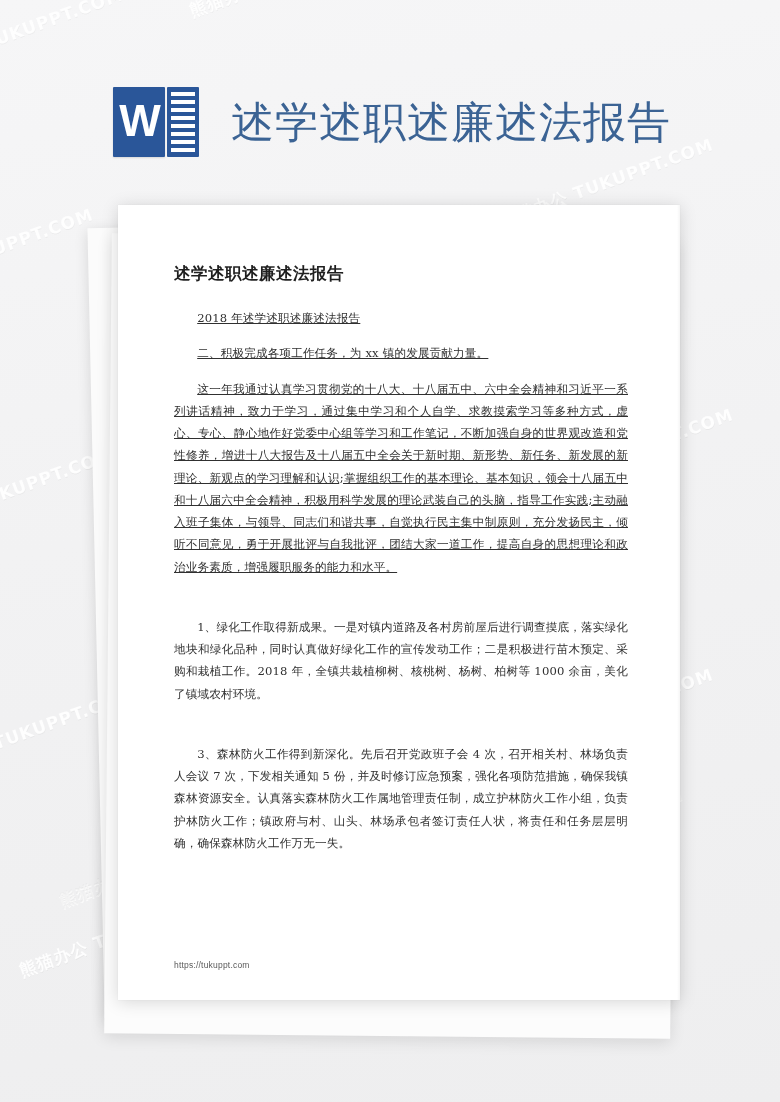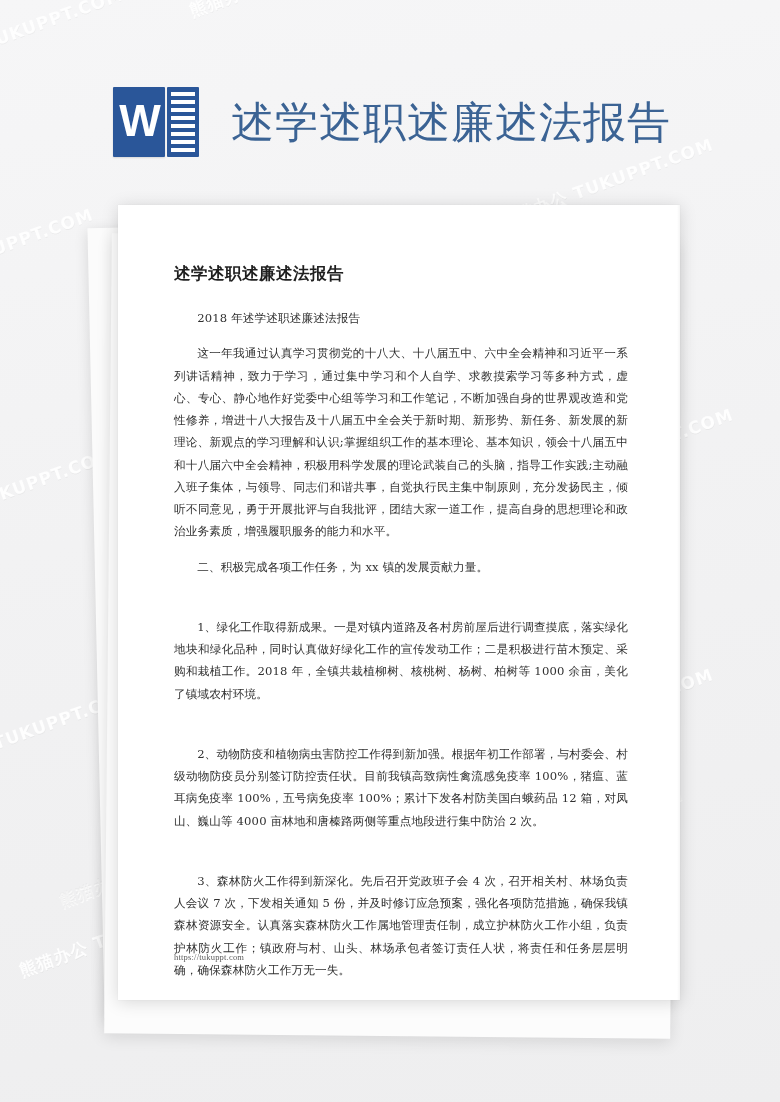--- a/index.html
+++ b/index.html
@@ -176,29 +176,29 @@
   }
   .para {
     font-size: 11.6px;
     line-height: 1.92;
     margin: 0 0 13px 0;
     text-align: justify;
     text-justify: inter-ideograph;
     color: #303030;
     letter-spacing: .15px;
   }
-  .para.indent { text-indent: 2em; }
+  .para.indent { text-indent: 2em; text-decoration: underline; }
   .para.sub    { text-indent: 2em; margin-top: 38px; }
   #doc-footer-url {
     position: absolute;
     left: 56px;
-    bottom: 38px;
+    bottom: 30px;
     font-size: 8.5px;
     color: #5a5a5a;
-    font-family: Liberation Serif, serif;
+    font-family: Liberation Sans, sans-serif;
     letter-spacing: .2px;
   }
 
   
   #sheet-main::after {
     content: "";
     position: absolute;
     right: 0; top: 0; bottom: 0;
     width: 3px;
     background: linear-gradient(to left, rgba(0,0,0,.04), rgba(0,0,0,0));
@@ -249,24 +249,23 @@
 
     <div class="sheet" id="sheet-back-left"></div>
     <div class="sheet" id="sheet-back-bottom"></div>
 
     <div class="sheet" id="sheet-main">
       <div id="doc-content">
 
         <h1 id="doc-heading">述学述职述廉述法报告</h1>
 
         <p class="para indent">2018 年述学述职述廉述法报告</p>
+        <p class="para indent">二、积极完成各项工作任务，为 xx 镇的发展贡献力量。</p>
         <p class="para indent">这一年我通过认真学习贯彻党的十八大、十八届五中、六中全会精神和习近平一系列讲话精神，致力于学习，通过集中学习和个人自学、求教摸索学习等多种方式，虚心、专心、静心地作好党委中心组等学习和工作笔记，不断加强自身的世界观改造和党性修养，增进十八大报告及十八届五中全会关于新时期、新形势、新任务、新发展的新理论、新观点的学习理解和认识;掌握组织工作的基本理论、基本知识，领会十八届五中和十八届六中全会精神，积极用科学发展的理论武装自己的头脑，指导工作实践;主动融入班子集体，与领导、同志们和谐共事，自觉执行民主集中制原则，充分发扬民主，倾听不同意见，勇于开展批评与自我批评，团结大家一道工作，提高自身的思想理论和政治业务素质，增强履职服务的能力和水平。</p>
-        <p class="para indent">二、积极完成各项工作任务，为 xx 镇的发展贡献力量。</p>
         <p class="para sub">1、绿化工作取得新成果。一是对镇内道路及各村房前屋后进行调查摸底，落实绿化地块和绿化品种，同时认真做好绿化工作的宣传发动工作；二是积极进行苗木预定、采购和栽植工作。2018 年，全镇共栽植柳树、核桃树、杨树、柏树等 1000 余亩，美化了镇域农村环境。</p>
-        <p class="para sub">2、动物防疫和植物病虫害防控工作得到新加强。根据年初工作部署，与村委会、村级动物防疫员分别签订防控责任状。目前我镇高致病性禽流感免疫率 100%，猪瘟、蓝耳病免疫率 100%，五号病免疫率 100%；累计下发各村防美国白蛾药品 12 箱，对凤山、巍山等 4000 亩林地和唐榛路两侧等重点地段进行集中防治 2 次。</p>
         <p class="para sub">3、森林防火工作得到新深化。先后召开党政班子会 4 次，召开相关村、林场负责人会议 7 次，下发相关通知 5 份，并及时修订应急预案，强化各项防范措施，确保我镇森林资源安全。认真落实森林防火工作属地管理责任制，成立护林防火工作小组，负责护林防火工作；镇政府与村、山头、林场承包者签订责任人状，将责任和任务层层明确，确保森林防火工作万无一失。</p>
 
       </div>
       <div id="doc-footer-url">https://tukuppt.com</div>
     </div>
 
   </div>
 </div>
 
 </body></html>

